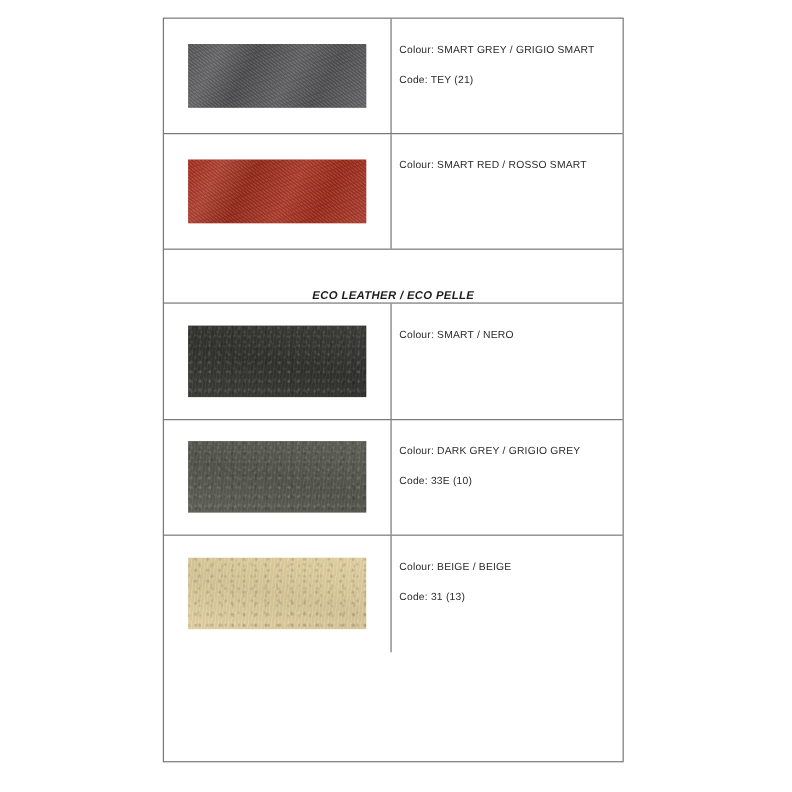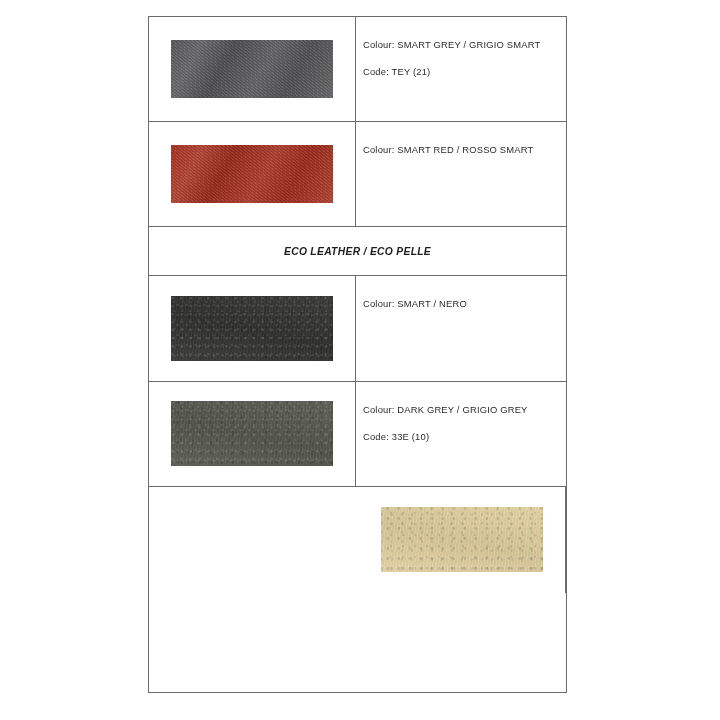--- a/index.html
+++ b/index.html
@@ -27,32 +27,31 @@
     display: flex;
     flex-direction: column;
   }
 
   .row {
     display: flex;
     flex-direction: row;
     box-sizing: border-box;
     border-bottom: 1px solid #6b6b6b;
     position: relative;
-    justify-content: flex-end;
   }
   .row:last-child { border-bottom: none; }
 
   .row.material {
     height: 105.4px;
   }
   .row.material.first { height: 105px; }
 
   .row.section-header {
     height: 49px;
-    align-items: center;
+    align-items: flex-end;
     justify-content: center;
   }
 
   .cell-swatch {
     box-sizing: border-box;
     width: 207px;
     border-right: 1px solid #6b6b6b;
     display: flex;
     align-items: center;
     justify-content: flex-start;
@@ -198,15 +197,19 @@
       <div class="desc-line">Colour: DARK GREY / GRIGIO GREY</div>
       <div class="desc-line code">Code: 33E (10)</div>
     </div>
   </div>
 
 
   <div class="row material">
     <div class="cell-swatch">
       <div class="swatch leather" style="background-color: rgb(227, 209, 160);"></div>
     </div>
+    <div class="cell-desc">
+      <div class="desc-line">Colour: BEIGE / BEIGE</div>
+      <div class="desc-line code">Code: 31 (13)</div>
+    </div>
   </div>
 
 </div>
 
 </body></html>

